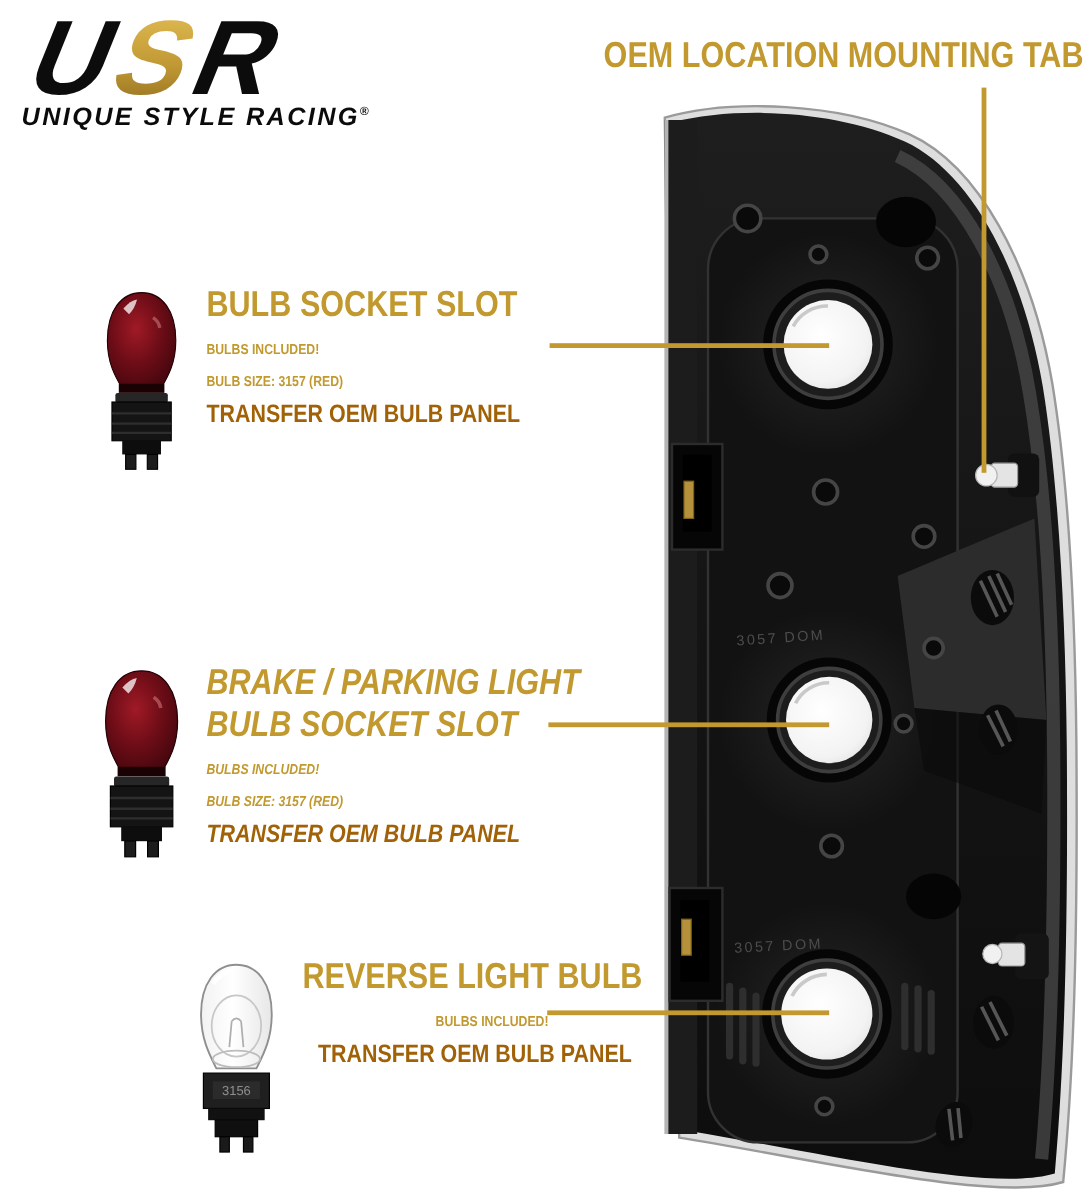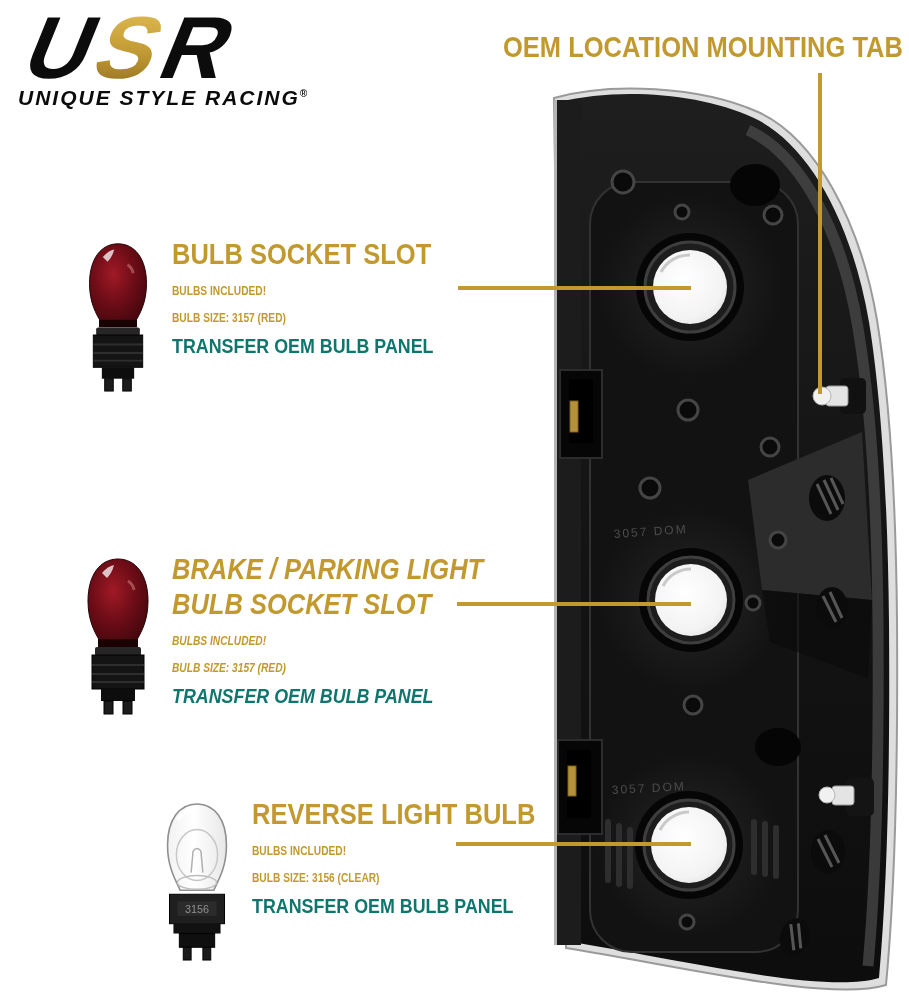--- a/index.html
+++ b/index.html
@@ -13,21 +13,21 @@
   .logo-name {
     position:absolute; left:10px; top:82px; width:310px;
     font-size:21px; font-weight:bold; font-style:italic;
     letter-spacing:2px; color:#0b0b0b; white-space:nowrap;
   }
   .logo-name sup { font-size:10px; letter-spacing:0; }
 
   
   .cond { display:inline-block; transform:scaleX(0.85); transform-origin:0 0; white-space:nowrap; }
   .gold { color:#C2992F; }
-  .red-txt { color:#0f766e; }
+  .red-txt { color:#a16207; }
   .callout { position:absolute; }
   .callout-text { position:absolute; top:0; }
   .co-title { font-size:30px; font-weight:bold; line-height:35px; color:#C2992F; }
   .co-note  { font-size:12px; font-weight:bold; line-height:27px; }
   .co-transfer { font-size:21px; font-weight:bold; line-height:28px; }
   .co-gap { height:7px; }
 
   .top-callout {
     position:absolute; left:503px; top:30px;
     font-size:30px; font-weight:bold; color:#C2992F;
@@ -274,22 +274,21 @@
       <path d="M30,20 q8,-10 16,-11" stroke="#ffffff" stroke-width="4" fill="none" opacity="0.9"></path>
       <ellipse cx="50" cy="84" rx="20" ry="7" fill="none" stroke="#bdbdbd" stroke-width="1.5"></ellipse>
       <rect x="22" y="96" width="56" height="30" fill="#1f1f1f" stroke="#000000"></rect>
       <rect x="30" y="103" width="40" height="15" fill="#2b2b2b"></rect>
       <text x="50" y="115" text-anchor="middle" font-size="11" fill="#8f8f8f" font-family="Liberation Sans, sans-serif">3156</text>
       <rect x="26" y="126" width="48" height="10" fill="#111111"></rect>
       <rect x="32" y="136" width="36" height="14" fill="#0f0f0f" stroke="#000000"></rect>
       <rect x="36" y="150" width="8" height="13" fill="#1a1a1a" stroke="#000000"></rect>
       <rect x="56" y="150" width="8" height="13" fill="#1a1a1a" stroke="#000000"></rect>
     </svg>
-    <div class="callout-text" style="left:106px;">
+    <div class="callout-text" style="left:106px;text-align:center;">
       <div class="co-title"><span class="cond">REVERSE LIGHT BULB</span></div>
       <div class="co-gap"></div>
       <div class="co-note gold"><span class="cond">BULBS INCLUDED!</span></div>
-      <div class="co-note gold"><span class="cond">BULB SIZE: 3156 (CLEAR)</span></div>
       <div class="co-transfer red-txt"><span class="cond">TRANSFER OEM BULB PANEL</span></div>
     </div>
   </div>
 
 </div>
 
 </body></html>

